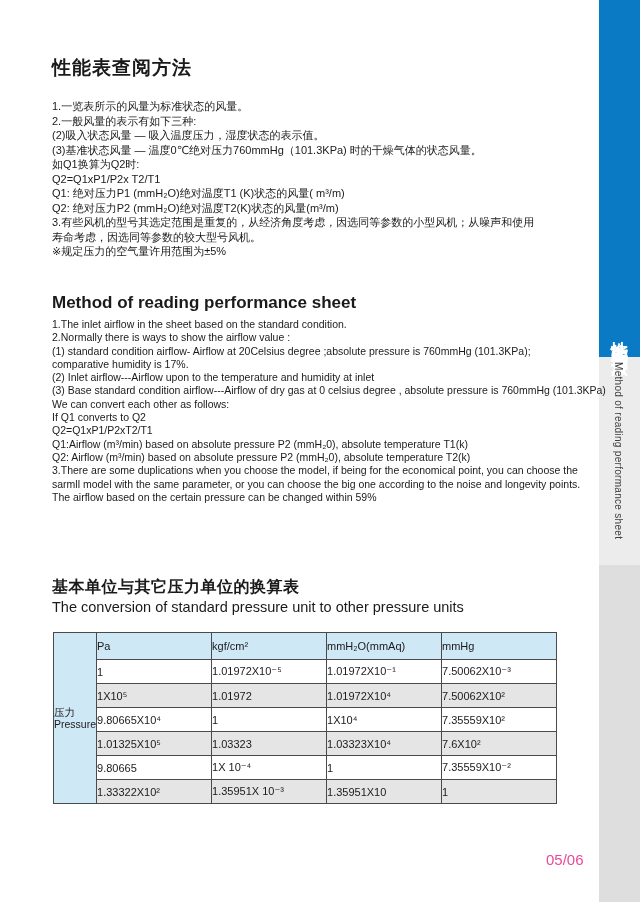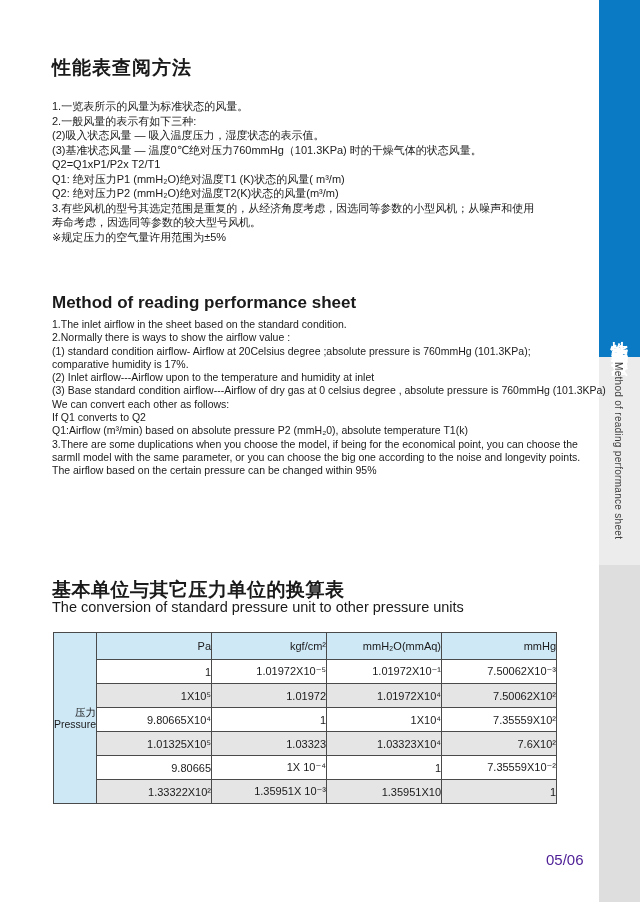--- a/index.html
+++ b/index.html
@@ -37,83 +37,86 @@
     writing-mode:vertical-rl;
     font-size:10px;color:#3c3c3c;letter-spacing:0.3px;
     white-space:nowrap;
   }
 
   
   .cn-title{left:52px;top:55px;font-size:19px;font-weight:bold;letter-spacing:1px;}
   .cn-body{left:52px;top:99px;width:530px;font-size:11px;line-height:14.5px;}
   .en-title{left:52px;top:293px;font-size:17px;font-weight:bold;}
   .en-body{left:52px;top:318px;width:535px;font-size:10.5px;line-height:13.3px;}
-  .sec2-cn{left:52px;top:577px;font-size:19px;font-weight:bold;letter-spacing:0.5px;}
+  .sec2-cn{left:52px;top:577px;font-size:16px;font-weight:bold;letter-spacing:0.5px;}
   .sec2-en{left:52px;top:599px;font-size:14.5px;font-weight:normal;}
   .line{white-space:nowrap;}
 
   
   table.conv{
     left:53px;top:632px;
     border-collapse:collapse;table-layout:fixed;
     font-size:11px;
   }
   table.conv td,table.conv th{
     border:1px solid #4a4a4a;
-    text-align:right;vertical-align:middle;
+    text-align:left;vertical-align:middle;
     font-weight:normal;padding:0;
   }
   table.conv .col-label{width:37px;margin-left:31px;}
   table.conv .col-data{width:114px;}
   table.conv tr.hdr td{height:26px;background:#cfe8f6;}
   table.conv tr.r td{height:23px;}
   table.conv tr.even td{background:#ffffff;}
   table.conv tr.odd td{background:#e5e5e5;}
   table.conv td.rowlabel{background:#c3e4f6;font-size:10.5px;line-height:12.5px;}
 
-  .page-num{left:546px;top:851px;font-size:15px;color:#4c1d95;}
+  .page-num{left:546px;top:851px;font-size:15px;color:#ec4899;}
 </style>
 </head>
 <body>
 
 <div class="abs sidebar-strip"></div>
 <div class="abs sidebar-en-seg"></div>
 <div class="abs sidebar-tab" style="background:#0a7ac5;">
   <span class="sidebar-tab-text">性能表查询方法</span>
 </div>
 <div class="abs sidebar-en-text">Method of reading performance sheet</div>
 
 <div class="abs cn-title">性能表查阅方法</div>
 <div class="abs cn-body">
   <div class="line">1.一览表所示的风量为标准状态的风量。</div>
   <div class="line">2.一般风量的表示有如下三种:</div>
   <div class="line">(2)吸入状态风量 — 吸入温度压力，湿度状态的表示值。</div>
   <div class="line">(3)基准状态风量 — 温度0℃绝对压力760mmHg（101.3KPa) 时的干燥气体的状态风量。</div>
+  <div class="line">如Q1换算为Q2时:</div>
   <div class="line">Q2=Q1xP1/P2x T2/T1</div>
   <div class="line">Q1: 绝对压力P1 (mmH₂O)绝对温度T1 (K)状态的风量( m³/m)</div>
   <div class="line">Q2: 绝对压力P2 (mmH₂O)绝对温度T2(K)状态的风量(m³/m)</div>
   <div class="line">3.有些风机的型号其选定范围是重复的，从经济角度考虑，因选同等参数的小型风机；从噪声和使用</div>
   <div class="line">寿命考虑，因选同等参数的较大型号风机。</div>
   <div class="line">※规定压力的空气量许用范围为±5%</div>
 </div>
 
 <div class="abs en-title">Method of reading performance sheet</div>
 <div class="abs en-body">
   <div class="line">1.The inlet airflow in the sheet based on the standard condition.</div>
   <div class="line">2.Normally there is ways to show the airflow value :</div>
   <div class="line">(1) standard condition airflow- Airflow at 20Celsius degree ;absolute pressure is 760mmHg (101.3KPa);</div>
   <div class="line">comparative humidity is 17%.</div>
   <div class="line">(2) Inlet airflow---Airflow upon to the temperature and humidity at inlet</div>
   <div class="line">(3) Base standard condition airflow---Airflow of dry gas at 0 celsius degree , absolute pressure is 760mmHg (101.3KPa)</div>
   <div class="line">We can convert each other as follows:</div>
   <div class="line">If Q1 converts to Q2</div>
+  <div class="line">Q2=Q1xP1/P2xT2/T1</div>
   <div class="line">Q1:Airflow (m³/min) based on absolute pressure P2 (mmH₂0), absolute temperature T1(k)</div>
+  <div class="line">Q2: Airflow (m³/min) based on absolute pressure P2 (mmH₂0), absolute temperature T2(k)</div>
   <div class="line">3.There are some duplications when you choose the model, if being for the economical point, you can choose the</div>
   <div class="line">sarmll model with the same parameter, or you can choose the big one according to the noise and longevity points.</div>
-  <div class="line">The airflow based on the certain pressure can be changed within 95%</div>
+  <div class="line">The airflow based on the certain pressure can be changed within 59%</div>
 </div>
 
 <div class="abs sec2-cn">基本单位与其它压力单位的换算表</div>
 <div class="abs sec2-en">The conversion of standard pressure unit to other pressure units</div>
 
 <table class="abs conv">
   <tbody>
       <tr class="hdr">
     <td class="col-label rowlabel" rowspan="7">
       <div>压力</div>

